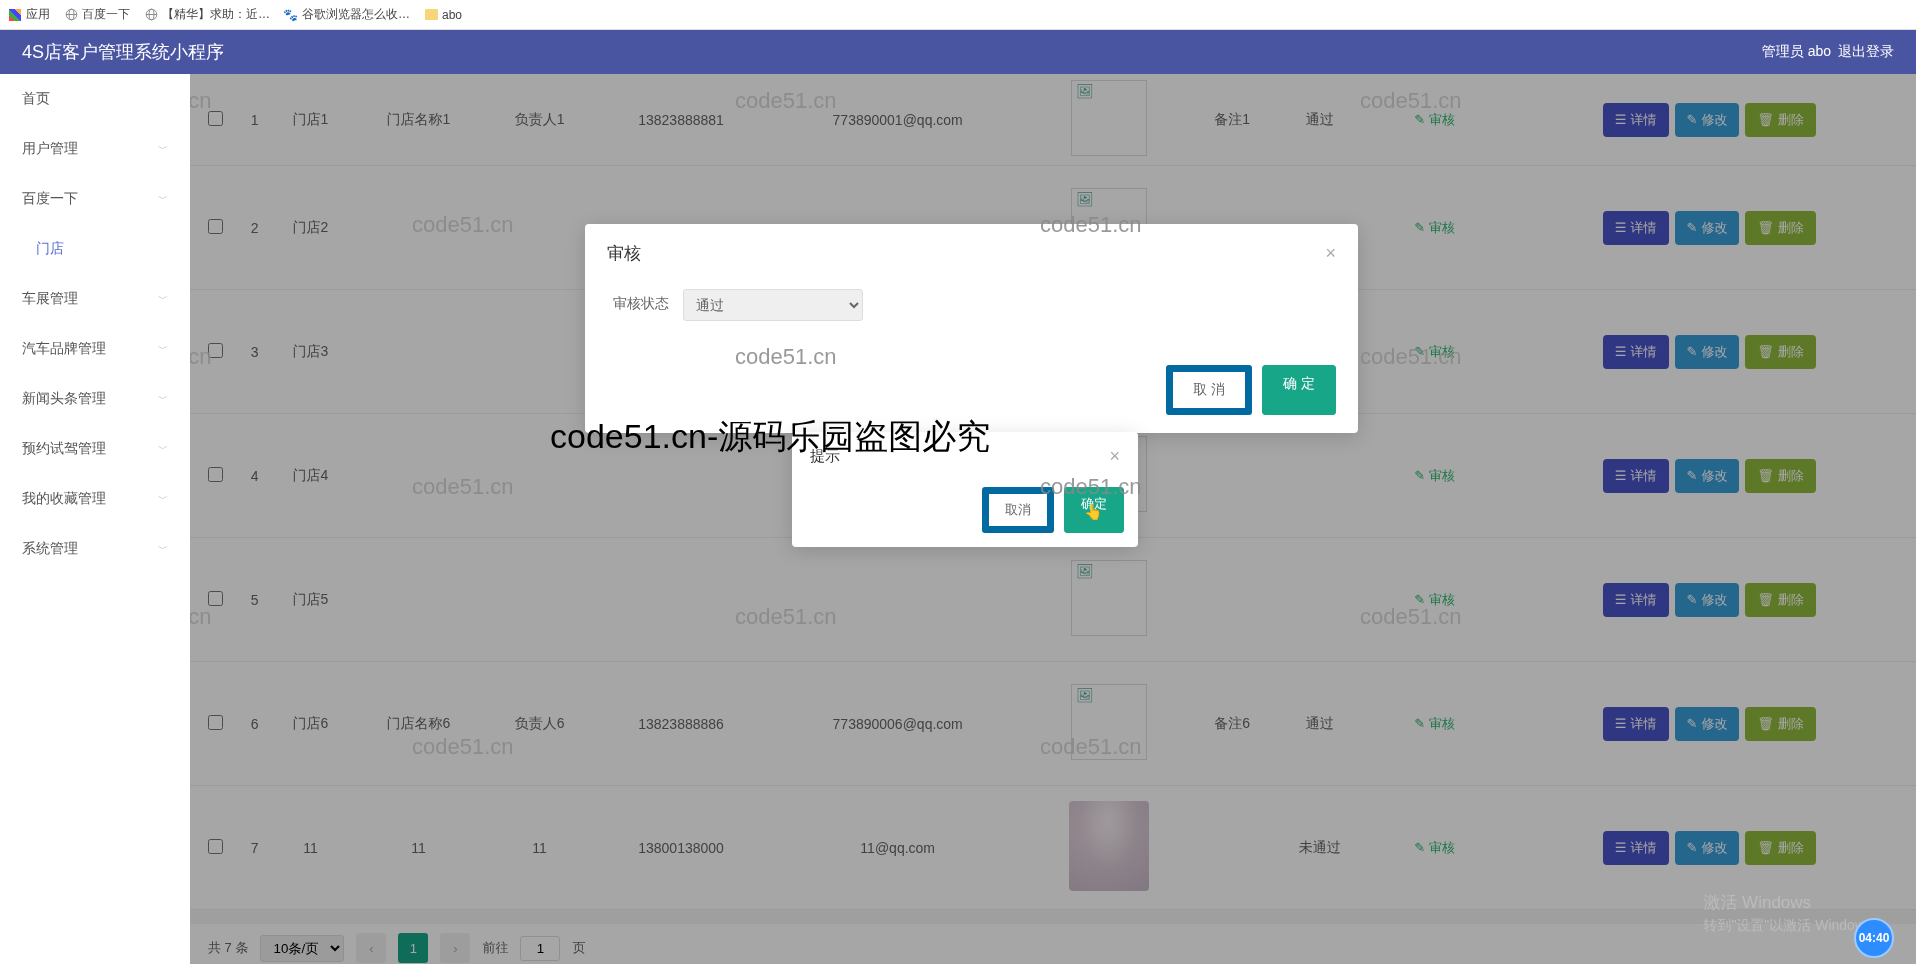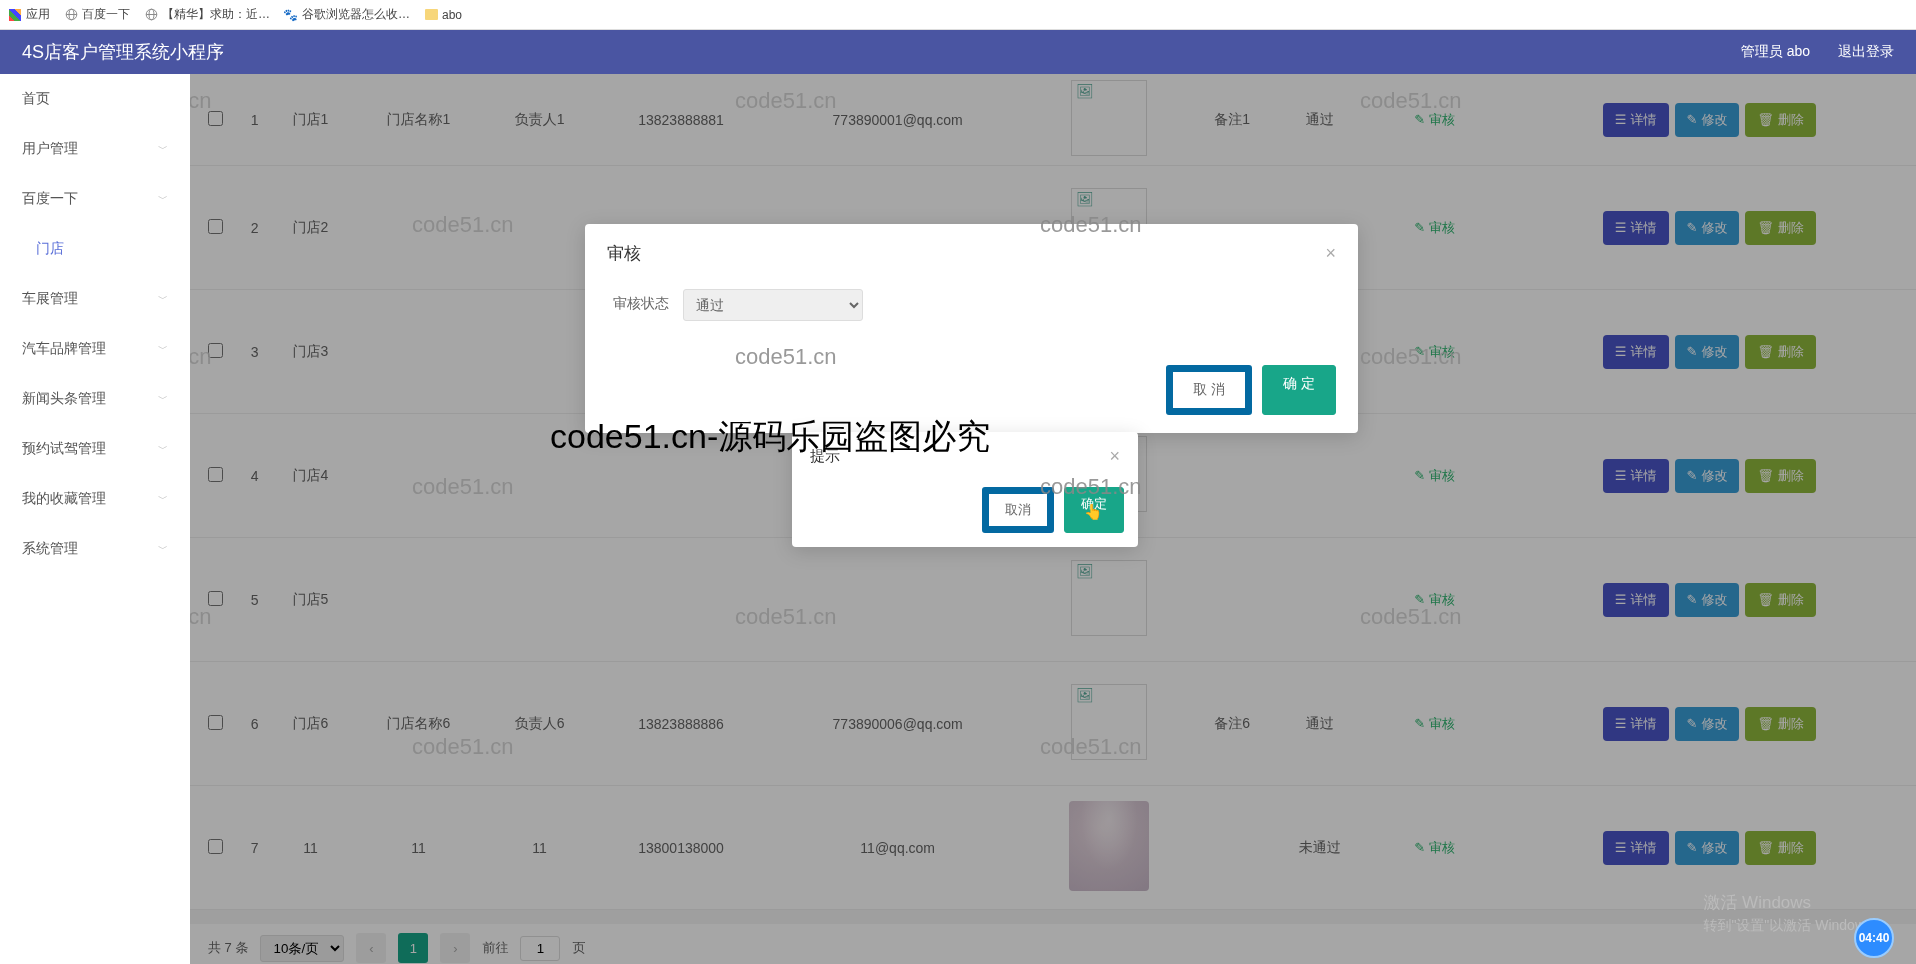--- a/index.html
+++ b/index.html
@@ -9,21 +9,21 @@
 .bookmarks { height: 30px; background: #fff; border-bottom: 1px solid #ddd; display: flex; align-items: center; padding: 0 8px; font-size: 12px; color: #444; gap: 14px; }
 .bookmarks .bm { display: flex; align-items: center; gap: 4px; cursor: pointer; }
 .bm-icon { width: 14px; height: 14px; display: inline-flex; align-items: center; justify-content: center; }
 .grid-icon { background: linear-gradient(45deg,#f44 25%,#4a4 25% 50%,#44f 50% 75%,#fa4 75%); width:12px; height:12px; }
 .globe-icon svg { width: 13px; height: 13px; }
 .paw-icon { color:#4a90e2; }
 .folder-icon { width:13px;height:11px;background:#f7d67a;border-radius:1px; }
 
 
 .app-header { height: 44px; background: #4a55a2; color: #fff; display: flex; align-items: center; justify-content: space-between; padding: 0 22px; font-size: 18px; font-weight: 500; }
-.app-header .right { font-size: 14px; display: flex; gap: 28px; }
+.app-header .right { font-size: 14px; display: flex; gap: 7px; }
 .app-header .right span { cursor: pointer; }
 
 
 .layout { display: flex; height: calc(100% - 66px); }
 .sidebar { width: 190px; background: #fff; font-size: 14px; color: #555; }
 .sidebar .item { padding: 16px 22px; cursor: pointer; display:flex; justify-content:space-between; align-items:center;}
 .sidebar .item.sub { padding-left: 36px; color: #5a6fd8; }
 .sidebar .chev { font-size: 10px; color:#bbb; }
 
 .main { flex: 1; position: relative; overflow: hidden; }

